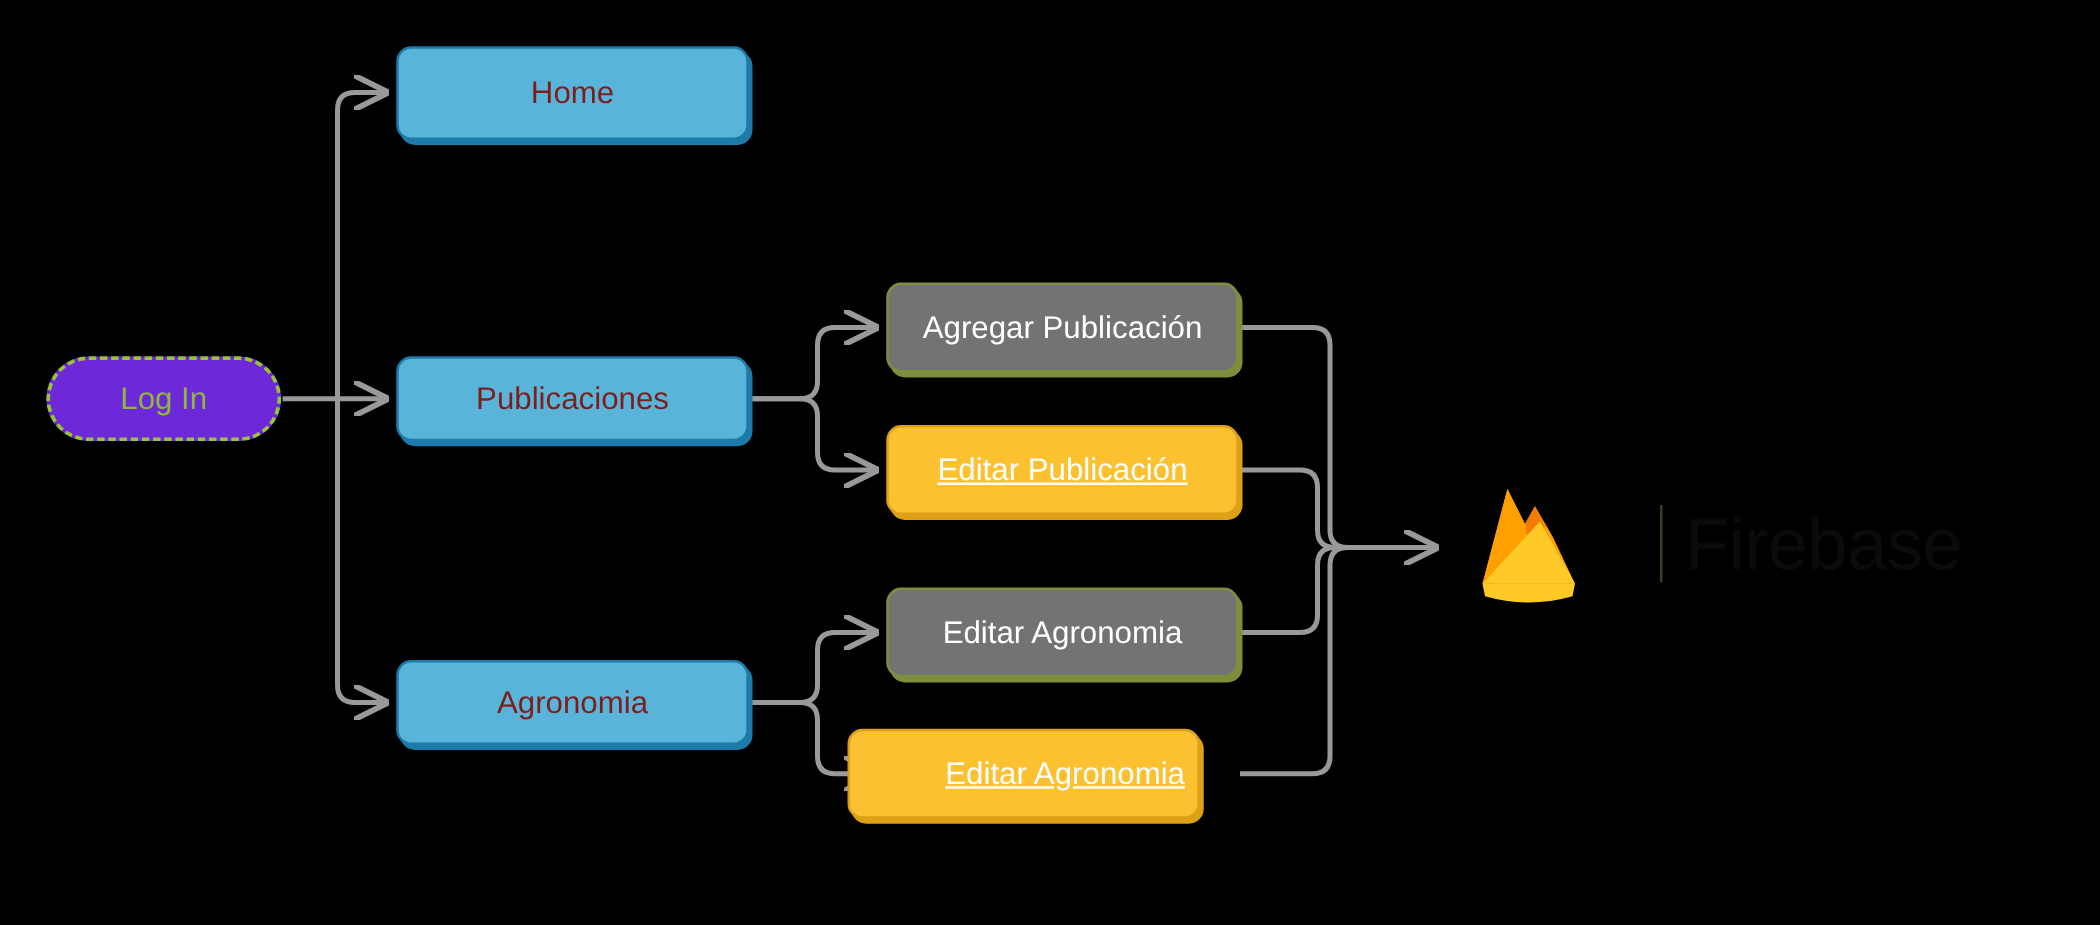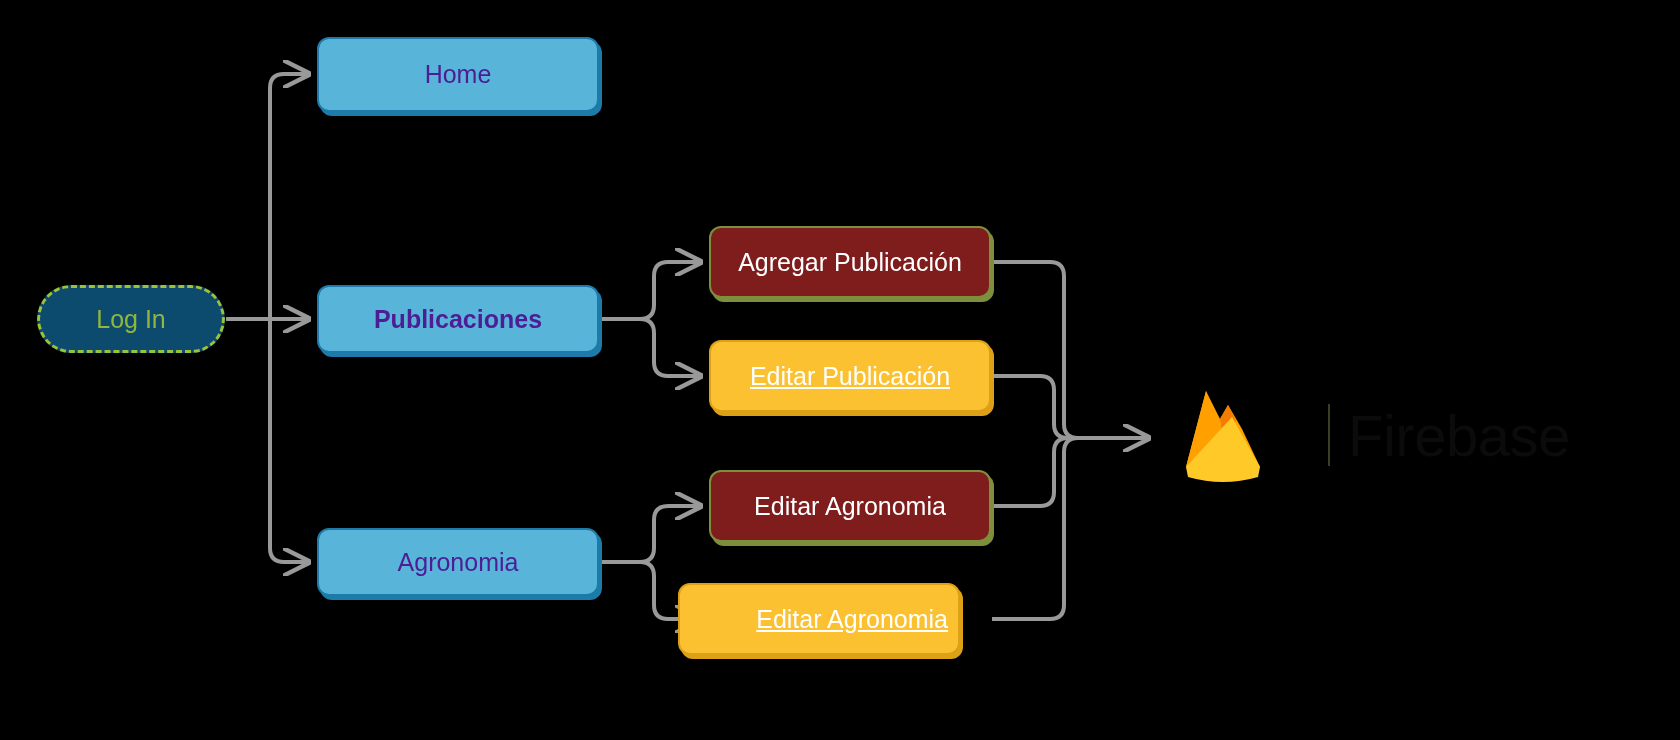--- a/index.html
+++ b/index.html
@@ -34,38 +34,38 @@
     text-align: center;
     line-height: 1.15;
     user-select: none;
   }
   .node-label {
     display: block;
     padding: 0 10px;
   }
   
   .node.start {
-    background: #0c4a6e;
+    background: #6d28d9;
     border: 3px dashed #9ac23c;
     border-radius: 40px;
     color: #8fb73e;
     font-size: 25px;
   }
   
   .node.blue {
     background: #59b4d9;
     border: 2px solid #1c7ba8;
     border-radius: 12px;
-    color: #4c1d95;
+    color: #7f1d1d;
     font-size: 25px;
     box-shadow: 3px 4px 0 0 #1c7ba8;
   }
   
   .node.green {
-    background: #7f1d1d;
+    background: #737373;
     border: 2px solid #7d8f3c;
     border-radius: 12px;
     color: #ffffff;
     font-size: 25px;
     box-shadow: 3px 4px 0 0 #7d8f3c;
     text-align: center;
   }
   
   .node.amber {
     background: #fcc130;
@@ -148,21 +148,21 @@
   </svg>
 
   <div class="node start" style="left:37px; top:285px; width:188px; height:68px;">
     <span class="node-label">Log In</span>
   </div>
 
   <div class="node blue" style="left:317px; top:37px; width:282px; height:75px;">
     <span class="node-label">Home</span>
   </div>
 
-  <div class="node blue" style="left:317px; top:285px; width:282px; height:68px;font-weight:bold;">
+  <div class="node blue" style="left:317px; top:285px; width:282px; height:68px;">
     <span class="node-label">Publicaciones</span>
   </div>
 
   <div class="node blue" style="left:317px; top:528px; width:282px; height:68px;">
     <span class="node-label">Agronomia</span>
   </div>
 
   <div class="node green" style="left:709px; top:226px; width:282px; height:72px;">
     <span class="node-label">Agregar Publicación</span>
   </div>

